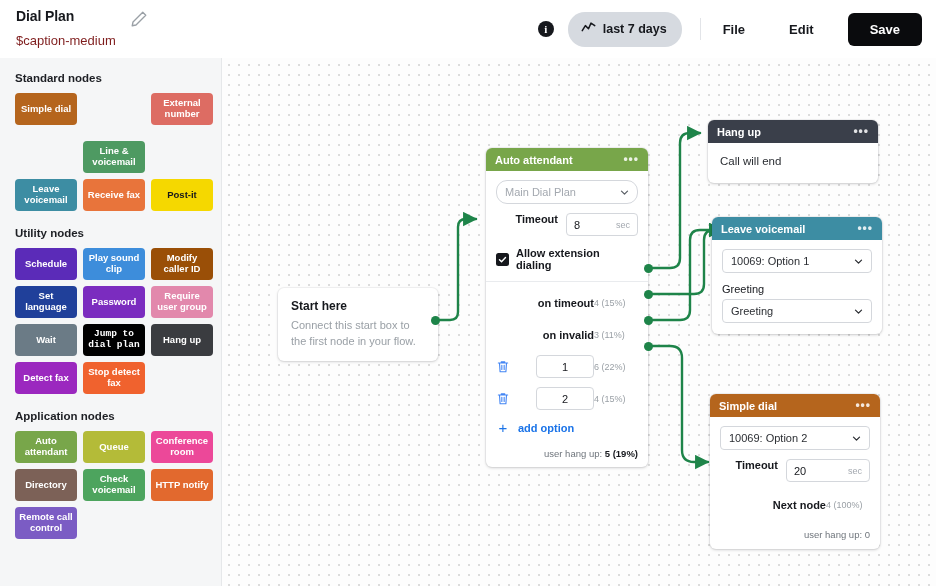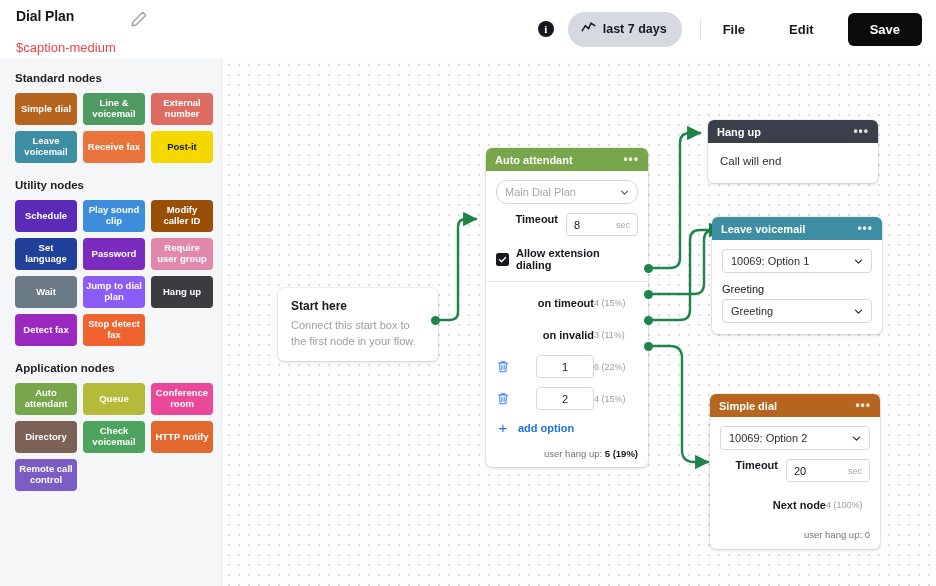--- a/index.html
+++ b/index.html
@@ -19,21 +19,21 @@
   .title-wrap { position: absolute; left: 16px; top: 8px; }
   .doc-title {
     font-size: 14px; font-weight: bold; color: #16181d; letter-spacing: -0.1px;
   }
   .edit-pencil {
     position: absolute; left: 130px; top: 10px; width: 18px; height: 18px;
     cursor: pointer;
   }
   .doc-caption {
     position: absolute; left: 16px; top: 33px;
-    font-size: 13px; color: #ef4444; margin-top: 7px;
+    font-size: 13px; color: #7f1d1d;
   }
 
   .header-right {
     position: absolute; right: 14px; top: 12px;
     display: flex; align-items: center; gap: 0px; height: 34px;
   }
   .info-icon {
     width: 16px; height: 16px; border-radius: 50%;
     background: #16181d; color: #fff;
     font-size: 11px; font-weight: bold; font-family: "Liberation Serif", serif;
@@ -226,21 +226,21 @@
   </div>
 
   <div class="sidebar">
 
     <div class="sec">
       <div class="sec-title">Standard nodes</div>
       <div class="chip-grid">
         <div class="chip" style="background: rgb(181, 101, 29);">
             <span>Simple dial</span>
           </div>
-        <div class="chip" style="background: rgb(78, 154, 98);">
+        <div class="chip" style="background: rgb(78, 154, 98); margin-top: 48px;">
             <span>Line &amp; voicemail</span>
           </div>
         <div class="chip" style="background: rgb(221, 108, 99);">
             <span>External number</span>
           </div>
         <div class="chip" style="background: rgb(61, 141, 163);">
             <span>Leave voicemail</span>
           </div>
         <div class="chip" style="background: rgb(232, 116, 59);">
             <span>Receive fax</span>
@@ -268,21 +268,21 @@
           </div>
         <div class="chip" style="background: rgb(123, 44, 191);">
             <span>Password</span>
           </div>
         <div class="chip" style="background: rgb(226, 136, 172);">
             <span>Require user group</span>
           </div>
         <div class="chip" style="background: rgb(107, 123, 134);">
             <span>Wait</span>
           </div>
-        <div class="chip" style="background: #8b5cf6;">
+        <div class="chip" style="background: #000000; font-family: Liberation Mono, monospace;">
             <span>Jump to dial plan</span>
           </div>
         <div class="chip" style="background: rgb(58, 60, 64);">
             <span>Hang up</span>
           </div>
         <div class="chip" style="background: rgb(155, 40, 191);">
             <span>Detect fax</span>
           </div>
         <div class="chip" style="background: rgb(240, 98, 46);">
             <span>Stop detect fax</span>

